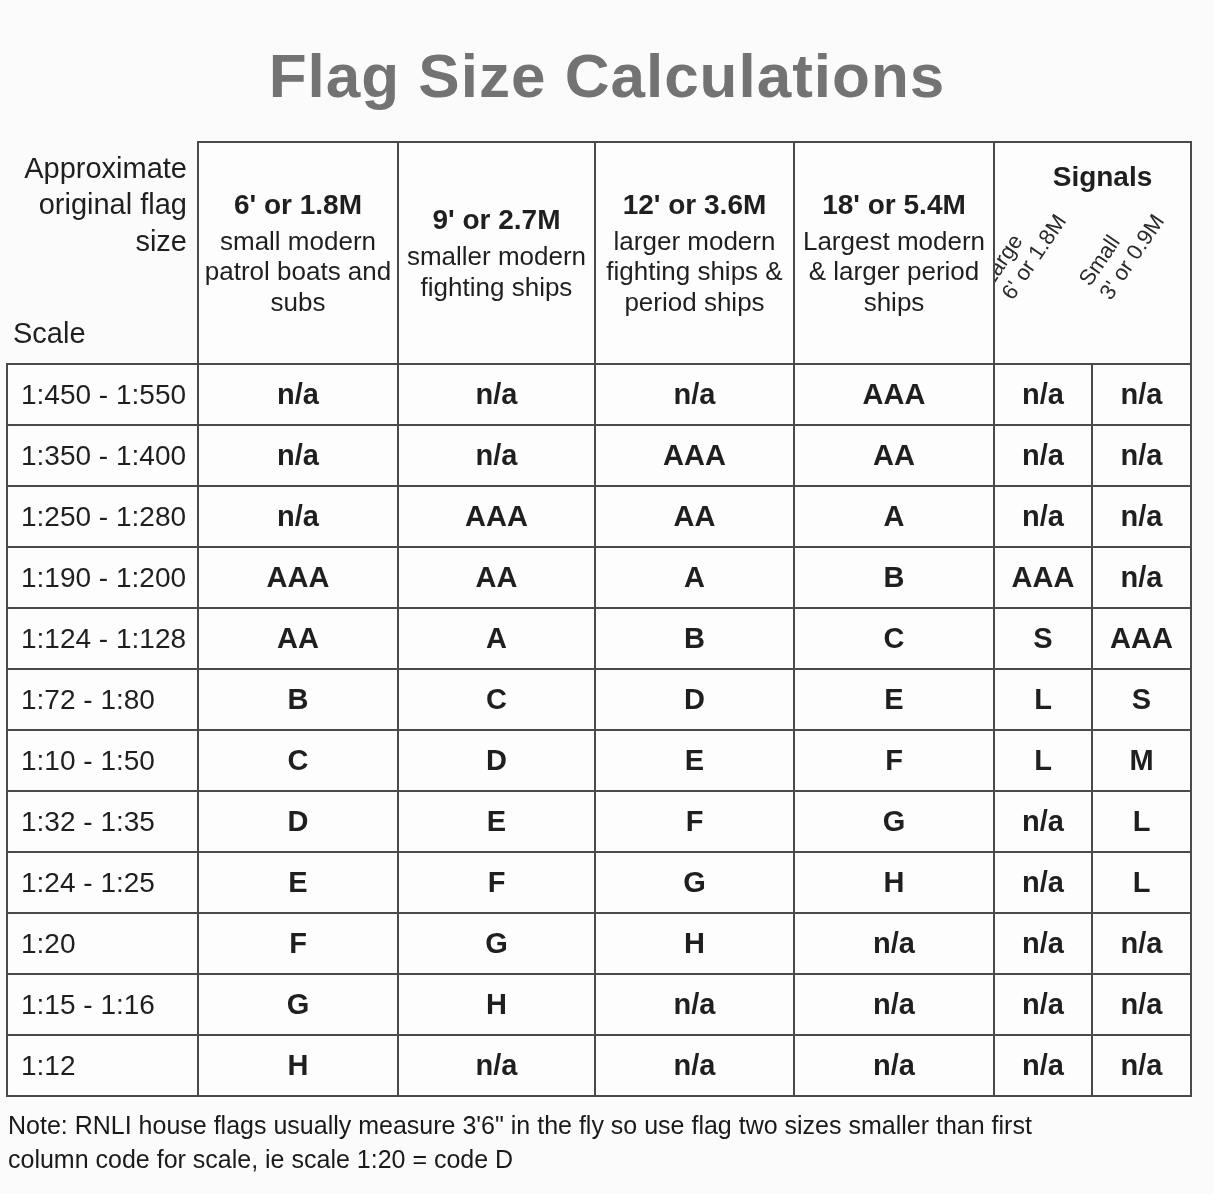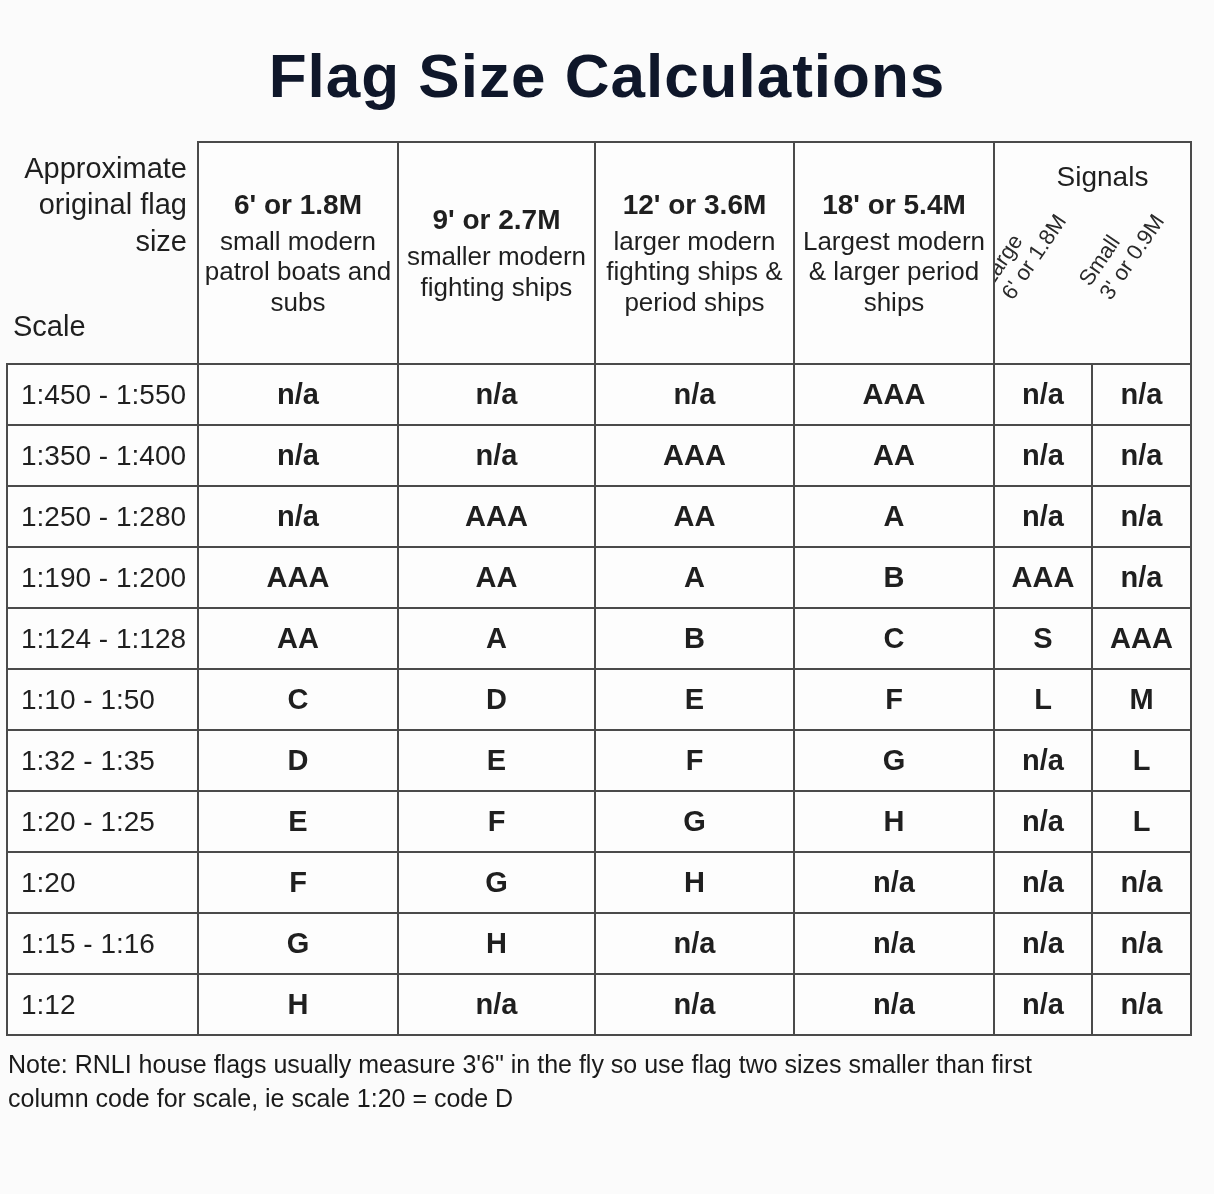--- a/index.html
+++ b/index.html
@@ -16,21 +16,21 @@
     background: #fbfbfb;
     overflow: hidden;
   }
   .title {
     margin: 0;
     padding-top: 40px;
     text-align: center;
     font-size: 62px;
     font-weight: bold;
     letter-spacing: 1px;
-    color: #0f172a;
+    color: #737373;
   }
   table.flag-table {
     border-collapse: collapse;
     table-layout: fixed;
     margin: 30px 0 0 6px;
     width: 1184px;
   }
   .flag-table td, .flag-table th {
     border: 2px solid #4a4a4a;
     background: #fdfdfd;
@@ -50,21 +50,21 @@
     margin-top: 8px;
     padding-right: 10px;
     text-align: right;
     font-size: 29px;
     font-weight: 400;
     line-height: 1.25;
   }
   .corner-bottom {
     position: absolute;
     left: 6px;
-    bottom: 20px;
+    bottom: 13px;
     font-size: 29px;
     font-weight: 400;
   }
   thead tr { height: 222px; }
   th.colhead {
     vertical-align: middle;
     text-align: center;
     padding: 4px 3px;
     font-weight: 400;
   }
@@ -78,21 +78,21 @@
     line-height: 1.17;
     font-weight: 400;
   }
   th.signals-head {
     position: relative;
     vertical-align: top;
     text-align: center;
     padding: 0;
   }
   .signals-head .size {
-    font-weight: normal;
+    font-weight: bold;
     font-size: 28px;
     margin-top: 18px;
     margin-left: 20px;
   }
   .rot {
     position: absolute;
     font-size: 22px;
     line-height: 1.12;
     font-weight: 400;
     white-space: nowrap;
@@ -219,39 +219,48 @@
         <tr>
           <td class="scale-cell">1:124 - 1:128</td>
           <td class="code-cell">AA</td>
           <td class="code-cell">A</td>
           <td class="code-cell">B</td>
           <td class="code-cell">C</td>
           <td class="code-cell">S</td>
           <td class="code-cell">AAA</td>
         </tr>
         <tr>
+          <td class="scale-cell">1:72 - 1:80</td>
+          <td class="code-cell">B</td>
+          <td class="code-cell">C</td>
+          <td class="code-cell">D</td>
+          <td class="code-cell">E</td>
+          <td class="code-cell">L</td>
+          <td class="code-cell">S</td>
+        </tr>
+        <tr>
           <td class="scale-cell">1:10 - 1:50</td>
           <td class="code-cell">C</td>
           <td class="code-cell">D</td>
           <td class="code-cell">E</td>
           <td class="code-cell">F</td>
           <td class="code-cell">L</td>
           <td class="code-cell">M</td>
         </tr>
         <tr>
           <td class="scale-cell">1:32 - 1:35</td>
           <td class="code-cell">D</td>
           <td class="code-cell">E</td>
           <td class="code-cell">F</td>
           <td class="code-cell">G</td>
           <td class="code-cell">n/a</td>
           <td class="code-cell">L</td>
         </tr>
         <tr>
-          <td class="scale-cell">1:20 - 1:25</td>
+          <td class="scale-cell">1:24 - 1:25</td>
           <td class="code-cell">E</td>
           <td class="code-cell">F</td>
           <td class="code-cell">G</td>
           <td class="code-cell">H</td>
           <td class="code-cell">n/a</td>
           <td class="code-cell">L</td>
         </tr>
         <tr>
           <td class="scale-cell">1:20</td>
           <td class="code-cell">F</td>

